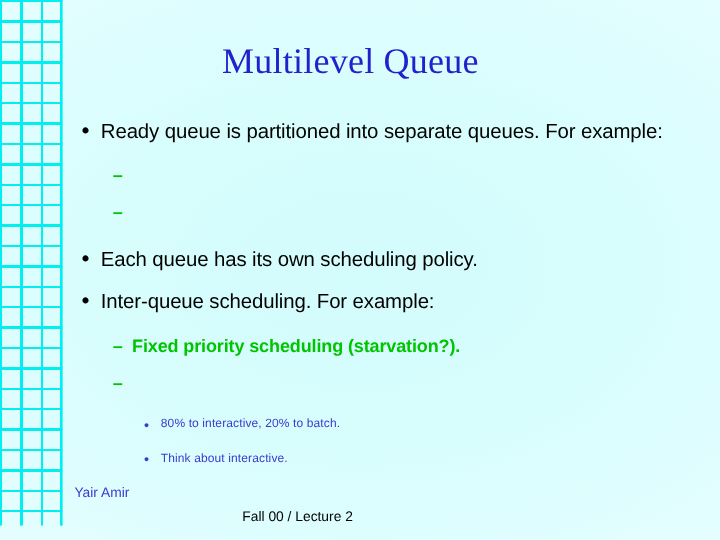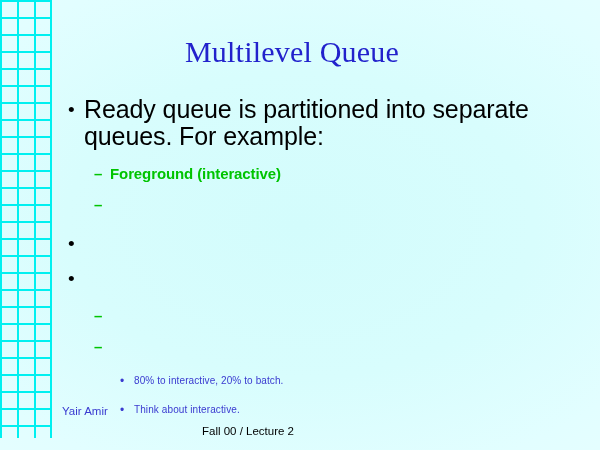--- a/index.html
+++ b/index.html
@@ -89,21 +89,21 @@
     width: 22px;
     flex: 0 0 22px;
     font-size: 19px;
     line-height: 27px;
     color: #000000;
     text-align: left;
     padding-left: 6px;
     box-sizing: border-box;
   }
   .lvl1 .btext {
-    font-size: 25px;
+    font-size: 17px;
     line-height: 27px;
     color: #000000;
     letter-spacing: -0.1px;
   }
 
   
   .lvl2 {
     margin-bottom: 0px;
   }
   .lvl2 .marker {
@@ -191,45 +191,47 @@
 
     <div class="bullet-row lvl1">
       <span class="marker">•</span>
       <span class="btext">Ready queue is partitioned into separate queues. For example:</span>
     </div>
 
     <div class="gap-md"></div>
 
     <div class="bullet-row lvl2">
       <span class="marker">–</span>
-      <span class="btext">Foreground (interactive)</span>
     </div>
 
     <div class="gap-sm"></div>
 
     <div class="bullet-row lvl2">
       <span class="marker">–</span>
     </div>
 
     <div class="gap-lg"></div>
 
     <div class="bullet-row lvl1">
       <span class="marker">•</span>
+      <span class="btext">Each queue has its own scheduling policy.</span>
     </div>
 
     <div class="gap-sm"></div>
 
     <div class="bullet-row lvl1">
       <span class="marker">•</span>
+      <span class="btext">Inter-queue scheduling. For example:</span>
     </div>
 
     <div class="gap-md"></div>
 
     <div class="bullet-row lvl2">
       <span class="marker">–</span>
+      <span class="btext">Fixed priority scheduling (starvation?).</span>
     </div>
 
     <div class="gap-sm"></div>
 
     <div class="bullet-row lvl2">
       <span class="marker">–</span>
     </div>
 
     <div class="gap-md"></div>
 

